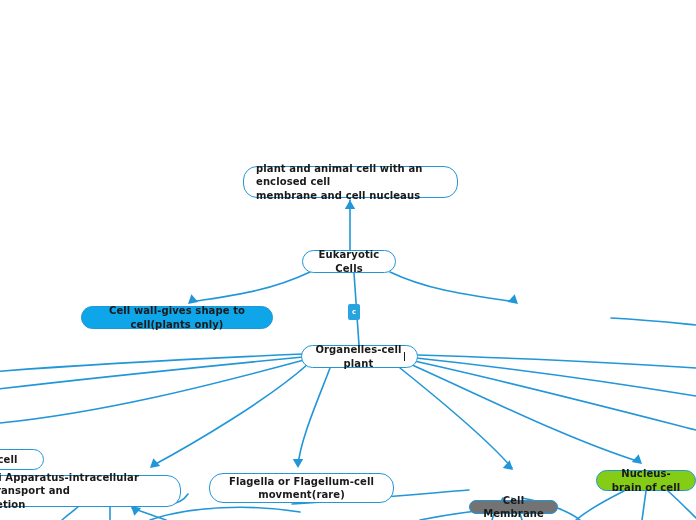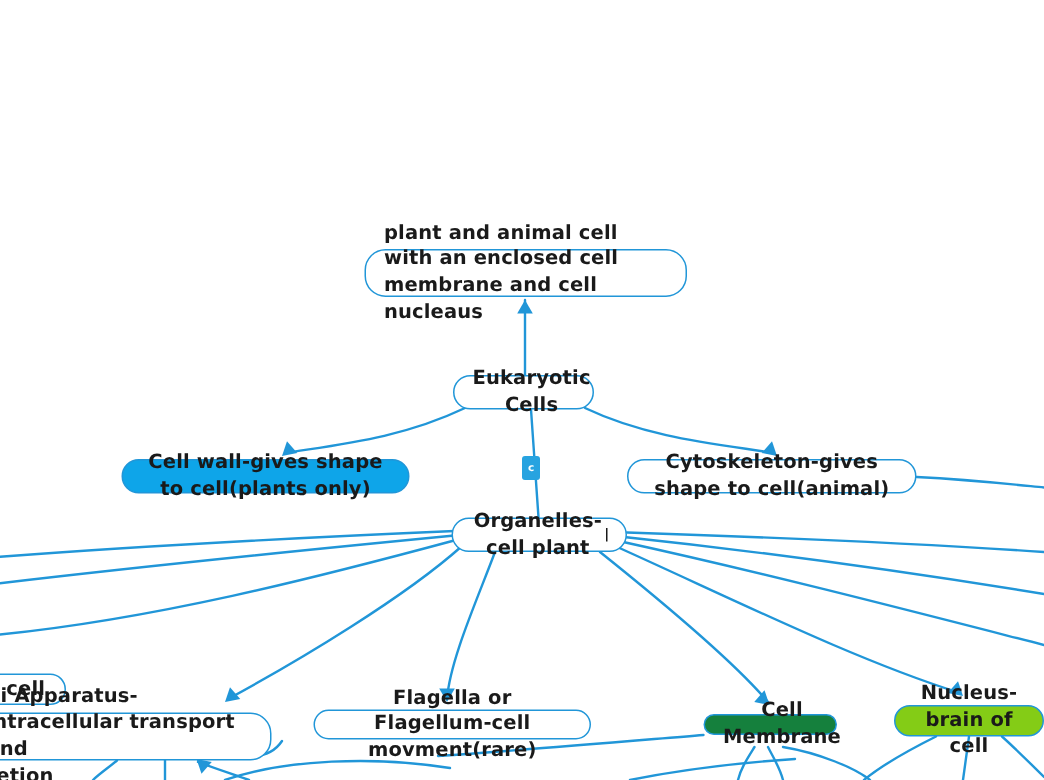--- a/index.html
+++ b/index.html
@@ -28,21 +28,21 @@
     height: 520px;
     pointer-events: none;
   }
   .node {
     position: absolute;
     box-sizing: border-box;
     background: #ffffff;
     border: 1.4px solid #2196d8;
     border-radius: 14px;
     color: #1a1a1a;
-    font-size: 13px;
+    font-size: 10px;
     font-weight: bold;
     line-height: 1.35;
     letter-spacing: 0.1px;
     display: flex;
     align-items: center;
     padding: 5px 12px;
     white-space: pre-wrap;
     z-index: 5;
   }
   .node.center-text {
@@ -113,24 +113,23 @@
       <path d="M 624 491 C 606 500, 588 510, 576 520" fill="none" stroke="#2196d8" stroke-width="1.6" stroke-linecap="round"></path>
       <path d="M 646 491 L 642 520" fill="none" stroke="#2196d8" stroke-width="1.6" stroke-linecap="round"></path>
       <path d="M 668 491 C 678 500, 688 510, 696 518" fill="none" stroke="#2196d8" stroke-width="1.6" stroke-linecap="round"></path>
       <path d="M 150 520 C 190 506, 250 504, 300 512" fill="none" stroke="#2196d8" stroke-width="1.6" stroke-linecap="round"></path>
       <path d="M 420 520 C 460 512, 500 508, 530 506" fill="none" stroke="#2196d8" stroke-width="1.6" stroke-linecap="round"></path>
     </svg>
 <div class="node left-text" style="left: 243px; top: 166px; width: 215px; height: 32px; border-color: rgb(33, 150, 216); background: rgb(255, 255, 255); color: rgb(26, 26, 26);"><span>plant and animal cell with an enclosed cell
 membrane and cell nucleaus</span></div>
     <div class="node center-text" style="left: 302px; top: 250px; width: 94px; height: 23px; border-color: rgb(33, 150, 216); background: rgb(255, 255, 255); color: rgb(26, 26, 26);"><span>Eukaryotic Cells</span></div>
     <div class="node center-text" style="left: 81px; top: 306px; width: 192px; height: 23px; border-color: rgb(33, 150, 216); background: #0ea5e9; color: rgb(26, 26, 26);"><span>Cell wall-gives shape to cell(plants only)</span></div>
-    <div class="node center-text" style="left: 418px; top: 306px; width: 193px; height: 23px; border-color: rgb(33, 150, 216); background: rgb(255, 255, 255); color: rgb(26, 26, 26);"><span>Cytoskeleton-gives shape to cell(animal)</span></div>
     <div class="node center-text" style="left: 301px; top: 345px; width: 117px; height: 23px; border-color: rgb(33, 150, 216); background: rgb(255, 255, 255); color: rgb(26, 26, 26);"><span>Organelles-cell plant</span><span class="caret"></span></div>
     <div class="node left-text" style="left: -38px; top: 449px; width: 82px; height: 21px; border-color: rgb(33, 150, 216); background: rgb(255, 255, 255); color: rgb(26, 26, 26);"><span>the cell</span></div>
     <div class="node left-text" style="left: -22px; top: 475px; width: 203px; height: 32px; border-color: rgb(33, 150, 216); background: rgb(255, 255, 255); color: rgb(26, 26, 26);"><span>gi Apparatus-intracellular transport and
 retion</span></div>
-    <div class="node center-text" style="left: 209px; top: 473px; width: 185px; height: 20px; border-color: rgb(33, 150, 216); background: rgb(255, 255, 255); color: rgb(26, 26, 26);"><span>Flagella or Flagellum-cell movment(rare)</span></div>
-    <div class="node center-text" style="left: 469px; top: 476px; width: 89px; height: 14px; border-color: rgb(33, 150, 216); background: #15803d; color: rgb(26, 26, 26);"><span>Cell Membrane</span></div>
+    <div class="node center-text" style="left: 209px; top: 473px; width: 185px; height: 30px; border-color: rgb(33, 150, 216); background: rgb(255, 255, 255); color: rgb(26, 26, 26);"><span>Flagella or Flagellum-cell movment(rare)</span></div>
+    <div class="node center-text" style="left: 469px; top: 500px; width: 89px; height: 14px; border-color: rgb(33, 150, 216); background: #737373; color: rgb(26, 26, 26);"><span>Cell Membrane</span></div>
     <div class="node center-text" style="left: 596px; top: 470px; width: 100px; height: 21px; border-color: rgb(33, 150, 216); background: #84cc16; color: rgb(26, 26, 26);"><span>Nucleus-brain of cell</span></div>
     <div class="badge" style="left: 348px; top: 304px; width: 12px; height: 16px; background: rgb(39, 163, 224);">
       <span>c</span>
     </div>
   </div>
 
 </body></html>

